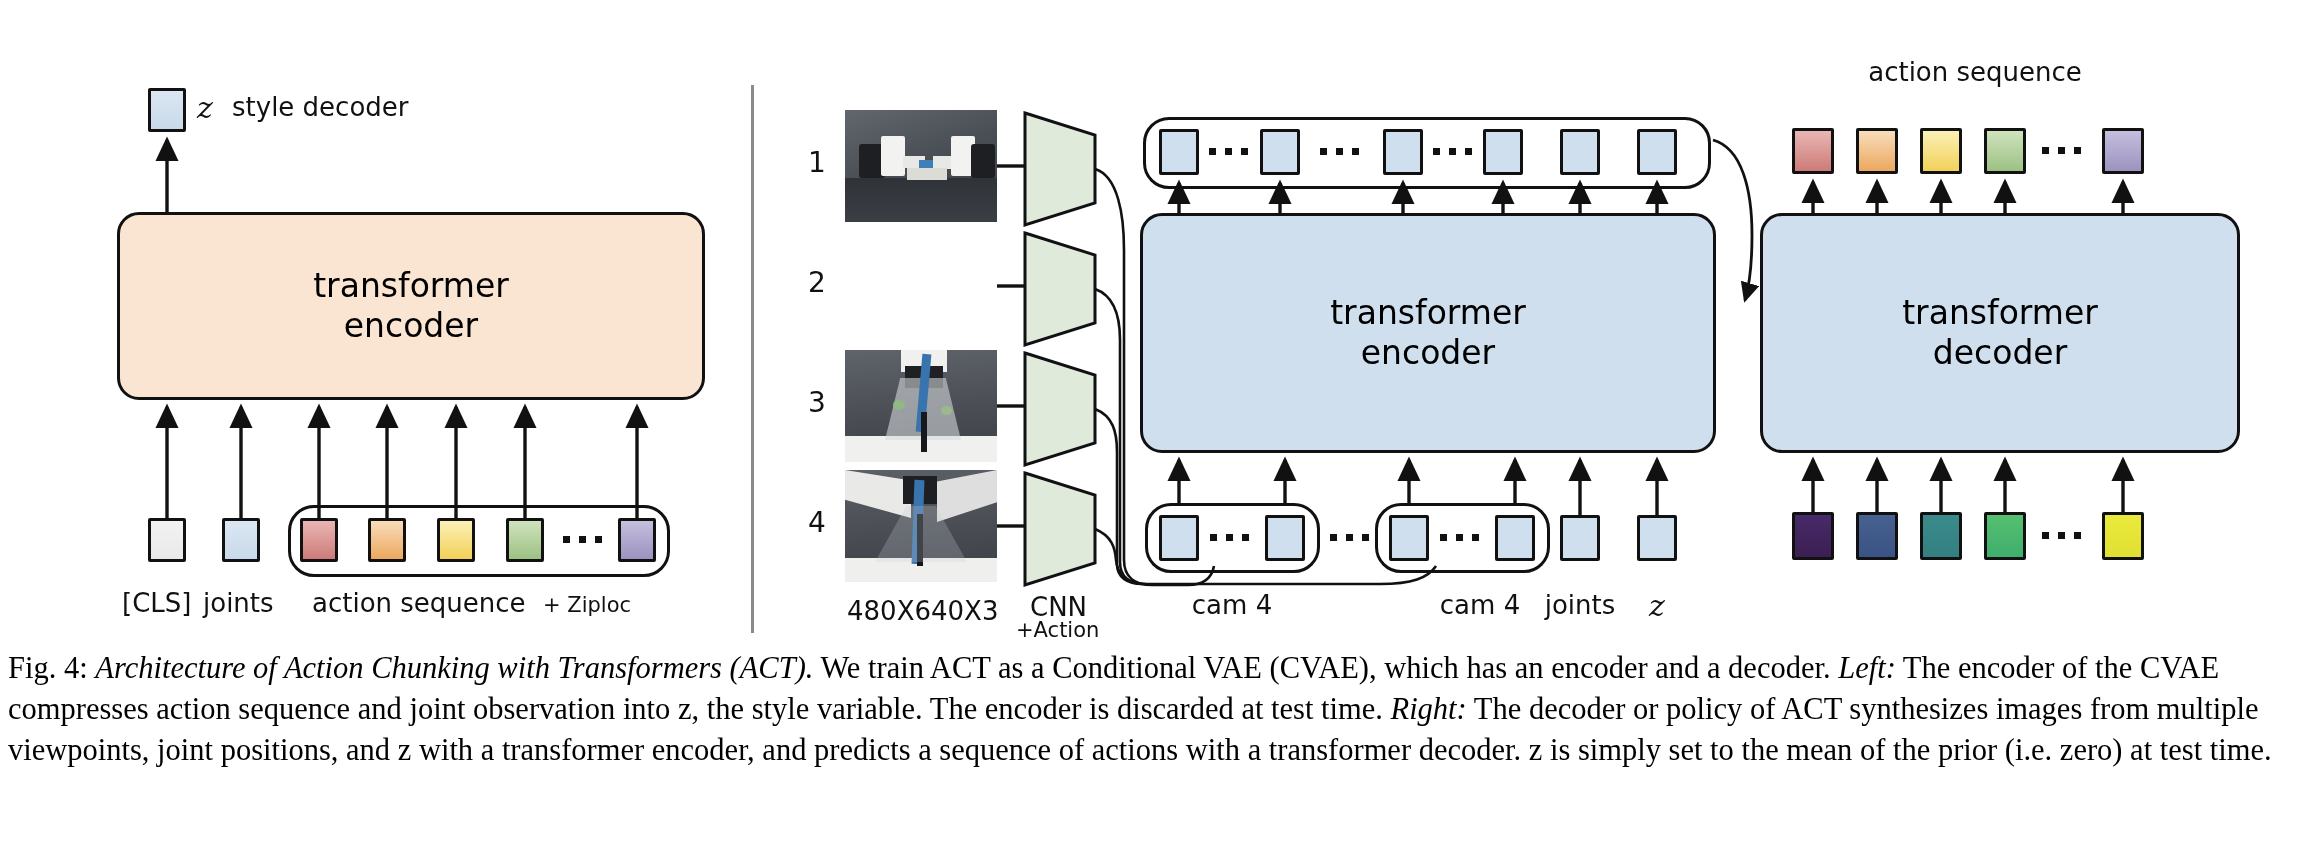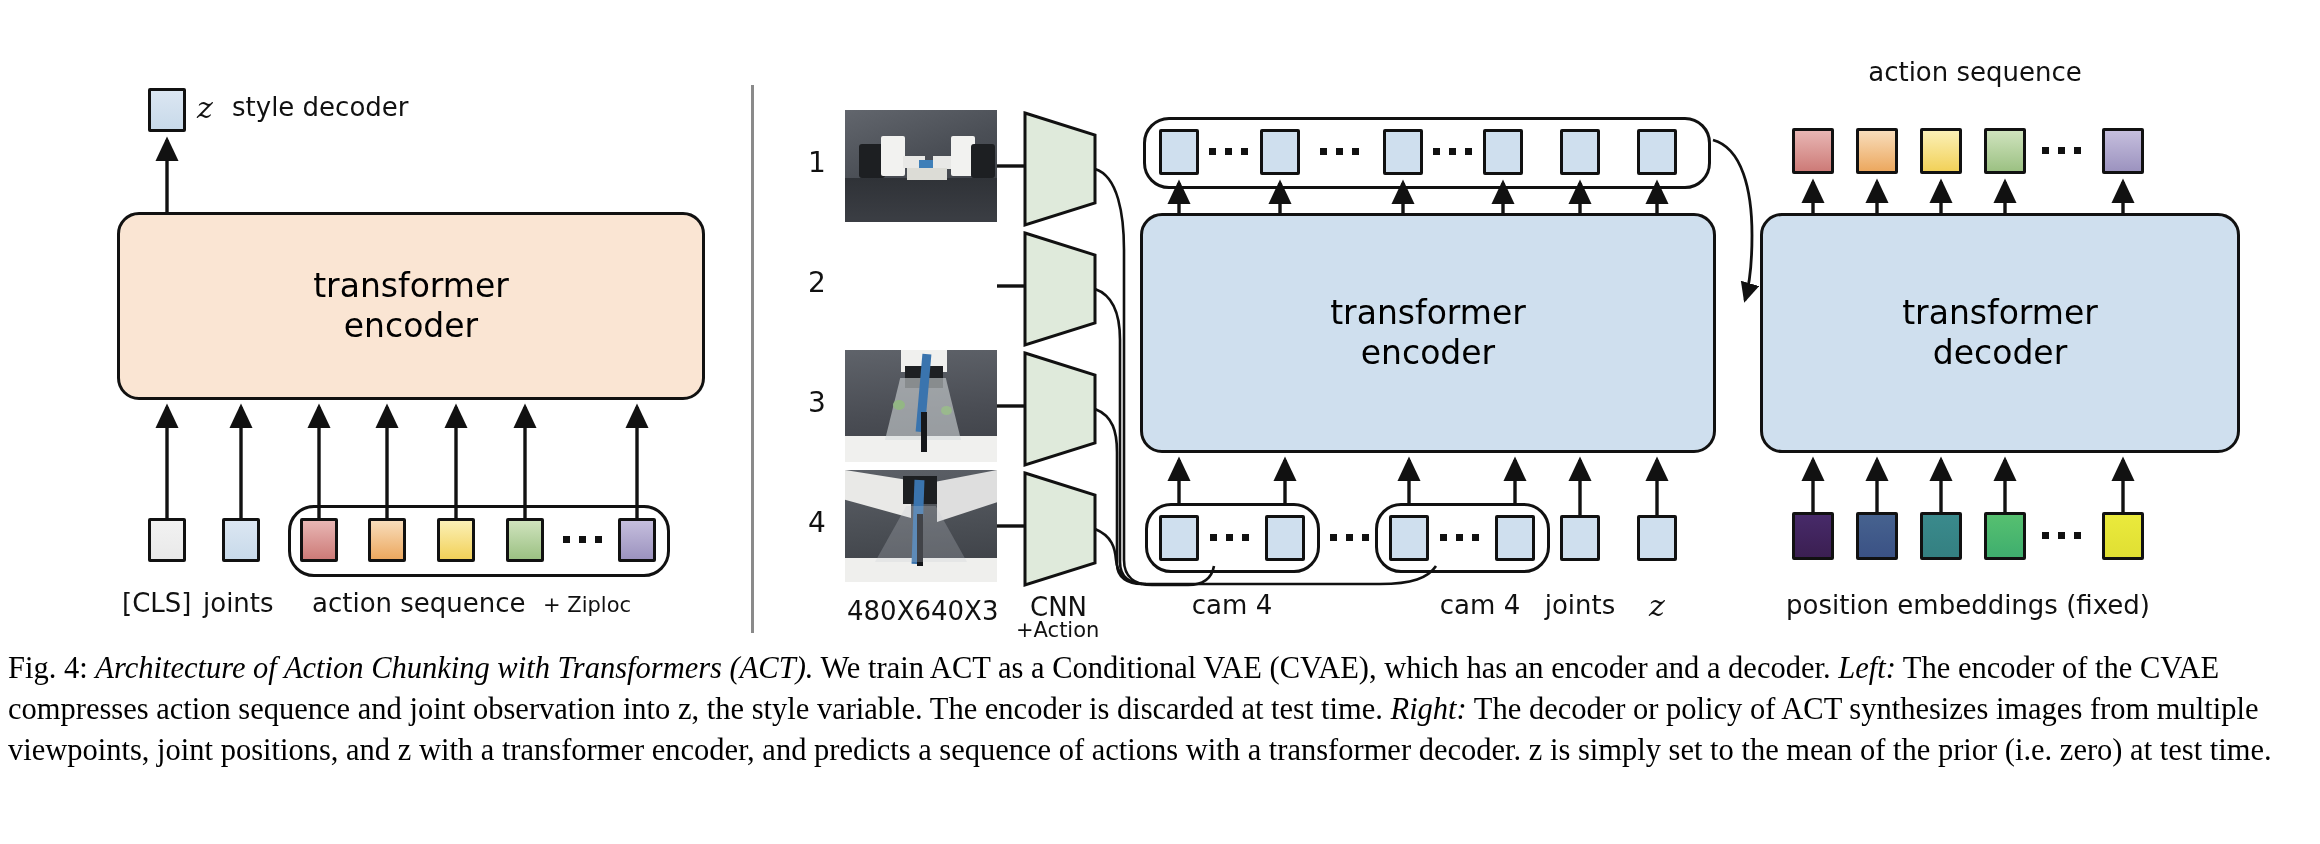--- a/index.html
+++ b/index.html
@@ -224,21 +224,20 @@
   <div class="tok sq" style="left:1856px;top:512px;width:42px;height:48px;background:linear-gradient(#46628f,#3b5285);"></div>
   <div class="tok sq" style="left:1920px;top:512px;width:42px;height:48px;background:linear-gradient(#3a8a8c,#348081);"></div>
   <div class="tok sq" style="left:1984px;top:512px;width:42px;height:48px;background:linear-gradient(#56c070,#3fae6e);"></div>
   <div class="dots" style="left:2042px;top:532px;">
       <i></i>
       <i></i>
       <i></i>
     </div>
   <div class="tok sq" style="left:2102px;top:512px;width:42px;height:48px;background:linear-gradient(#eaea3c,#e0df33);"></div>
 
-  <div class="lbl c" style="left:1968px;top:590px;">position embeddings (fixed)</div>
 
   <svg id="wires" viewBox="0 0 2320 844">
     <defs>
       <marker id="ah" markerWidth="9" markerHeight="9" refX="6.2" refY="3.4" orient="auto">
         <path d="M0,0 L0,6.8 L7.2,3.4 z" fill="#111"></path>
       </marker>
       <marker id="ahs" markerWidth="8" markerHeight="8" refX="5.6" refY="3" orient="auto">
         <path d="M0,0 L0,6 L6.6,3 z" fill="#111"></path>
       </marker>
     </defs>

